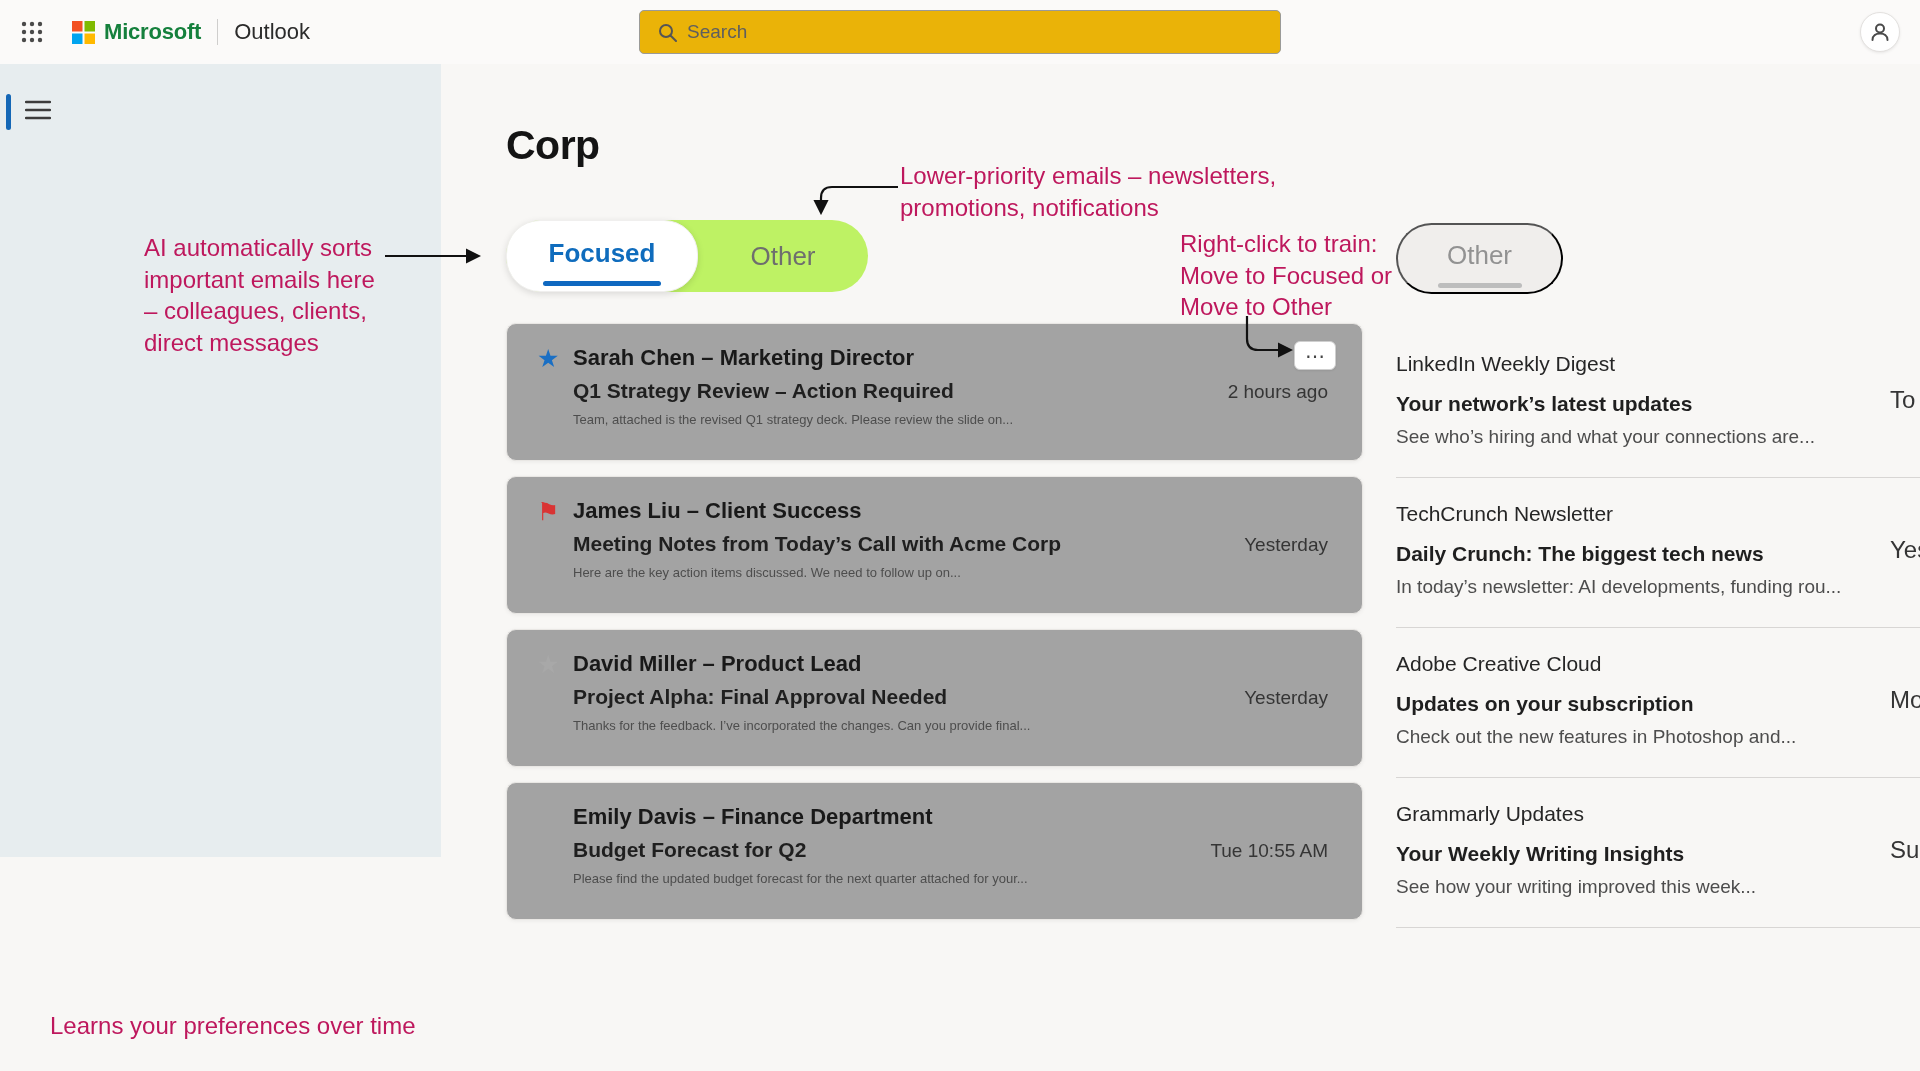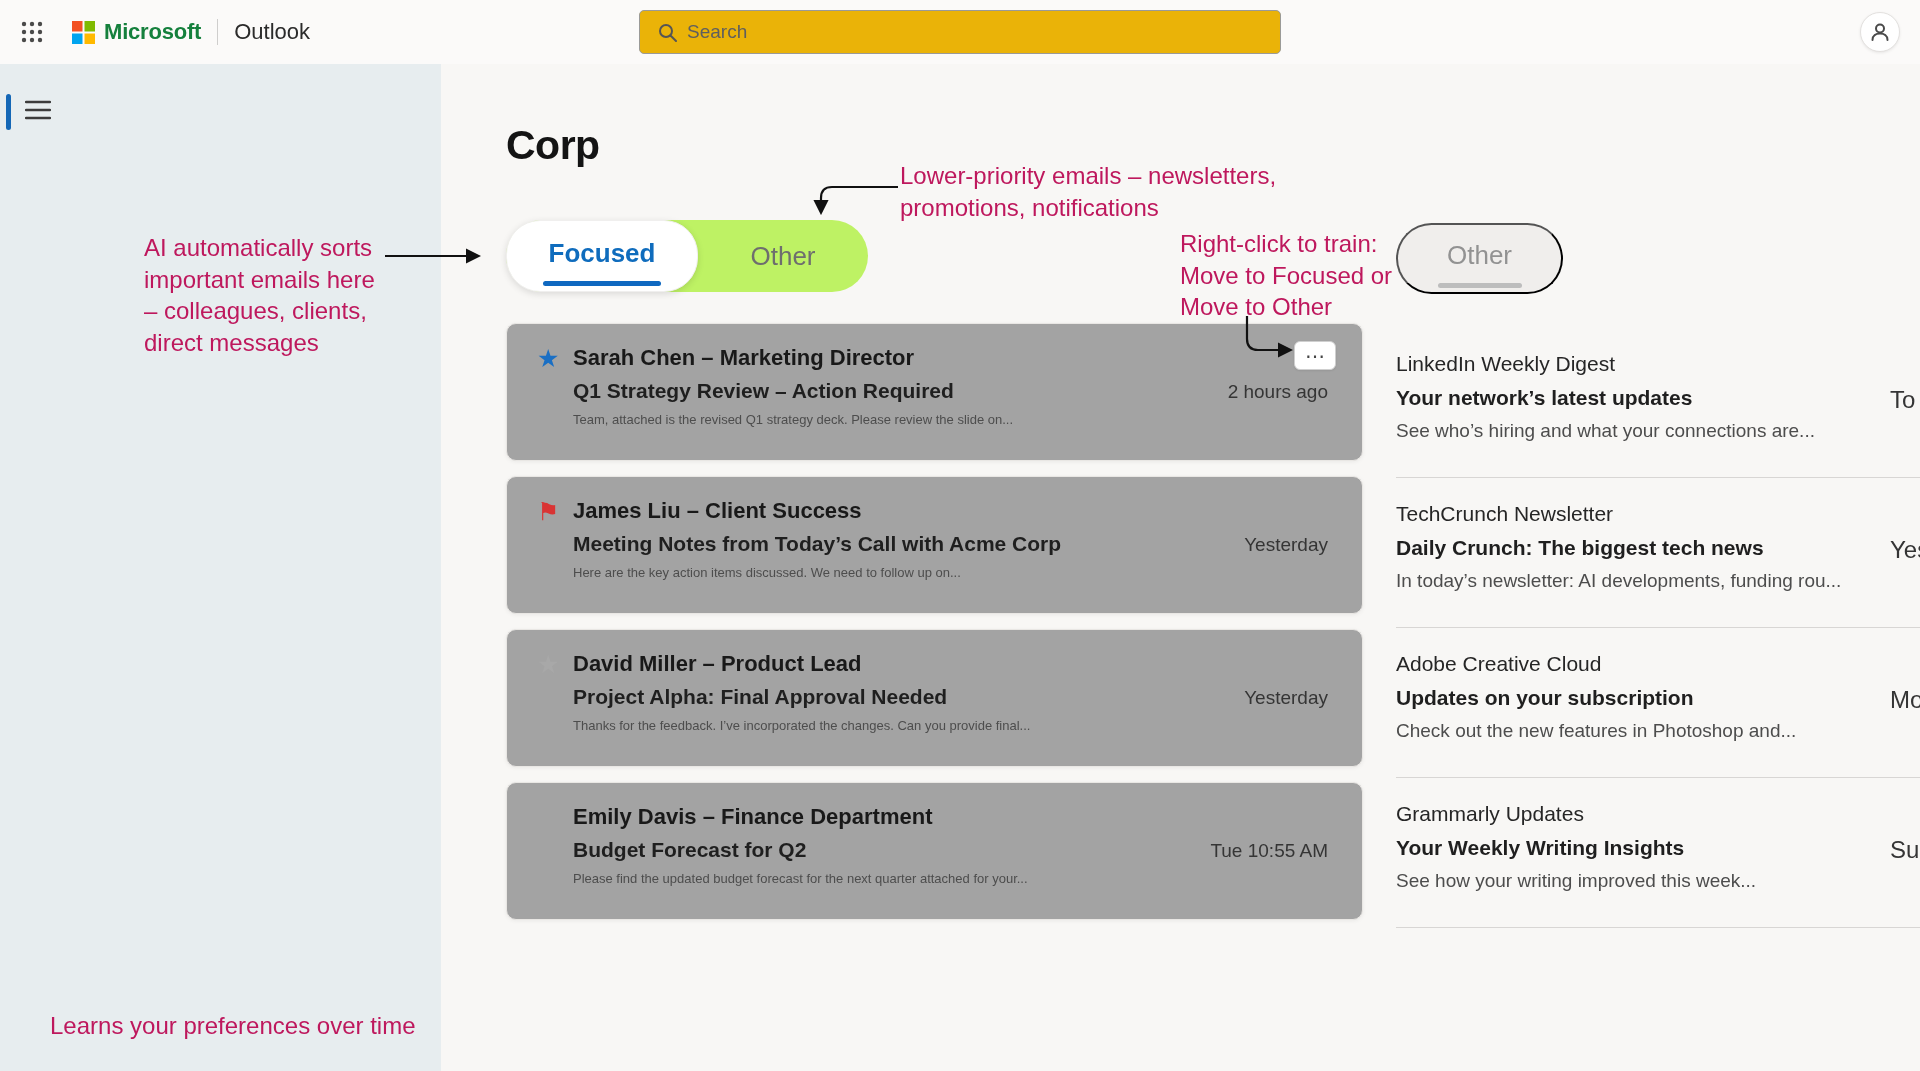--- a/index.html
+++ b/index.html
@@ -40,21 +40,21 @@
   .search-input::placeholder { color: #5f5f5f; }
   .avatar-btn {
     position: absolute; right: 20px; top: 12px; width: 40px; height: 40px;
     border-radius: 50%; background: #ffffff; border: 1px solid #e3e1df;
     box-shadow: 0 1px 3px rgba(0,0,0,0.08);
     display: flex; align-items: center; justify-content: center; cursor: pointer;
   }
 
   
   .sidebar {
-    position: absolute; top: 64px; left: 0; width: 441px; height: 1007px;
+    position: absolute; top: 64px; left: 0; width: 441px; height: 793px;
     background: #e7edef;
   }
   .nav-accent {
     position: absolute; left: 6px; top: 30px; width: 5px; height: 36px;
     background: #1467b6; border-radius: 3px;
   }
   .hamburger-btn {
     position: absolute; left: 18px; top: 26px; width: 40px; height: 40px;
     border: none; background: transparent; cursor: pointer;
     display: flex; align-items: center; justify-content: center;
@@ -133,21 +133,21 @@
   .other-underline {
     position: absolute; left: 50%; transform: translateX(-50%); bottom: 4px;
     width: 84px; height: 5px; border-radius: 3px; background: #bdbdbd;
   }
   .other-list { position: absolute; left: 1396px; top: 328px; width: 524px; }
   .other-item {
     position: relative; height: 150px; padding-top: 24px;
     border-bottom: 1px solid #d8d6d4; cursor: pointer;
   }
   .o-sender { font-size: 21px; color: #262626; white-space: nowrap; }
-  .o-subject { font-size: 21px; font-weight: bold; color: #1f1f1f; margin-top: 10px; white-space: nowrap; }
+  .o-subject { font-size: 21px; font-weight: bold; color: #1f1f1f; margin-top: 16px; white-space: nowrap; }
   .o-preview { font-size: 19px; color: #4d4d4d; margin-top: 10px; white-space: nowrap; }
   .o-time { position: absolute; left: 494px; top: 58px; font-size: 24px; color: #353535; white-space: nowrap; }
 
   
   .arrow-layer { position: absolute; inset: 0; pointer-events: none; z-index: 6; }
 </style>
 </head>
 <body>
 
 <div class="page">

